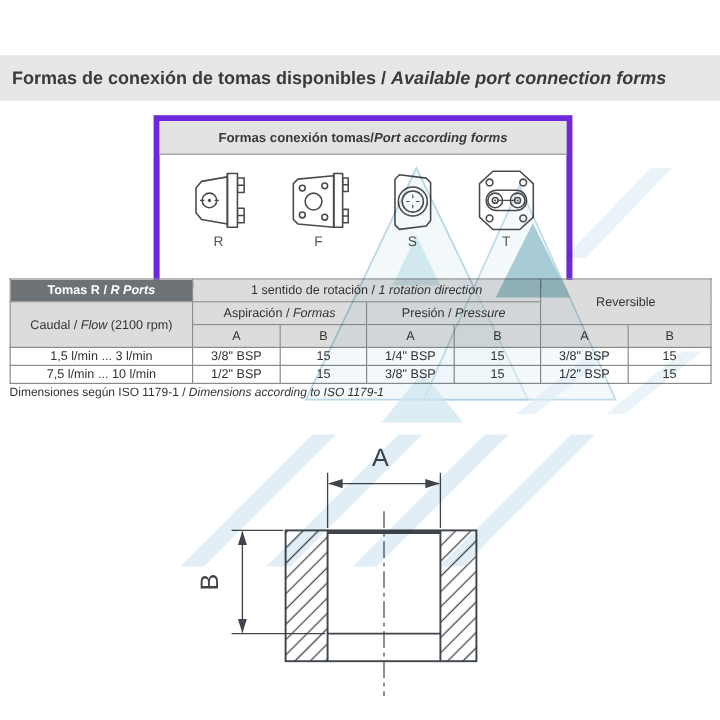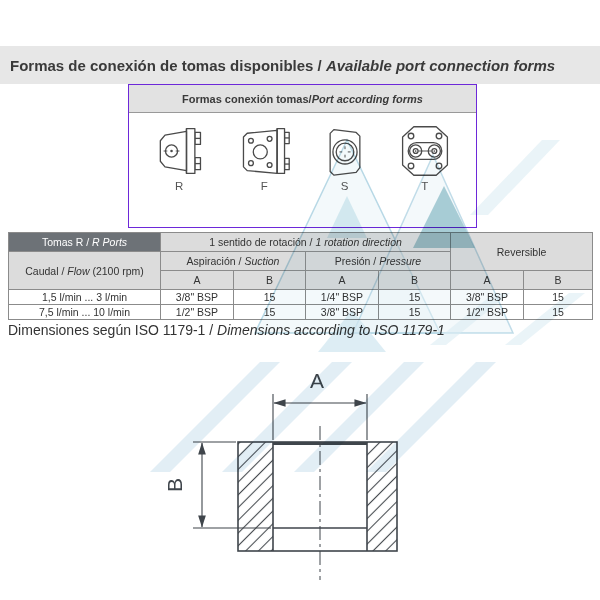--- a/index.html
+++ b/index.html
@@ -6,41 +6,41 @@
     font-family:"Liberation Sans",sans-serif;color:#333;}
   .page{position:relative;width:600px;height:600px;background:#fff;}
 
   
   .title-band{position:absolute;left:0;top:34px;width:600px;height:38px;background:#e7e7e7;
     display:flex;align-items:center;padding-left:10px;box-sizing:border-box;margin-top:12px;}
   .title-band .t{font-size:15px;font-weight:bold;color:#3a3a3a;white-space:nowrap;}
   .title-band i{font-style:italic;}
 
   
-  .ports-box{position:absolute;left:128px;top:84px;width:349px;height:144px;border:1px solid #6d28d9;
+  .ports-box{position:absolute;left:128px;top:96px;width:349px;height:144px;border:5px solid #6d28d9;
     background:transparent;box-sizing:border-box;}
   .ports-box-header{height:27px;background:#e2e2e2;border-bottom:1px solid #999;display:flex;
     align-items:center;justify-content:center;font-size:11px;font-weight:bold;color:#3a3a3a;}
   .ports-row{height:89px;display:flex;align-items:center;justify-content:space-around;padding:0 8px;}
   .port-fig{display:flex;flex-direction:column;align-items:center;}
   .port-fig svg{display:block;}
   .port-label{font-size:11.5px;color:#555;margin-top:1px;}
 
   
   table.spec{position:absolute;left:8px;top:232px;width:584px;border-collapse:collapse;
     table-layout:fixed;font-size:10.5px;color:#333;}
   table.spec td{border:1px solid #8b8b8b;text-align:center;vertical-align:middle;padding:0 2px;
     overflow:hidden;white-space:nowrap;}
   table.spec .hrow td{height:18px;background:#dcdcdc;}
-  table.spec td.dark{background:#6d7277;color:#fff;font-weight:normal;}
+  table.spec td.dark{background:#6d7277;color:#fff;font-weight:bold;}
   table.spec td.gray{background:#dcdcdc;}
   table.spec .drow td{height:14px;background:transparent;}
   table.spec i{font-style:italic;}
 
-  .footnote{position:absolute;left:8px;top:322px;font-size:14px;color:#333;}
+  .footnote{position:absolute;left:8px;top:322px;font-size:10px;color:#333;}
   .footnote i{font-style:italic;}
 
   
   .tech-drawing{position:absolute;left:155px;top:368px;}
 
   
   .watermark{position:absolute;left:0;top:0;width:600px;height:600px;pointer-events:none;
     mix-blend-mode:multiply;z-index:5;}
 </style>
 </head>
@@ -156,21 +156,21 @@
         <col style="width:69px">
     </colgroup>
     <tbody>
         <tr class="hrow">
       <td class="dark"><span>Tomas R</span><span> / </span><i>R Ports</i></td>
       <td class="gray" colspan="4"><span>1 sentido de rotación</span><span> / </span><i>1 rotation direction</i></td>
       <td class="gray" colspan="2" rowspan="2">Reversible</td>
     </tr>
     <tr class="hrow">
       <td class="gray" rowspan="2"><span>Caudal</span><span> / </span><i>Flow</i><span> (2100 rpm)</span></td>
-      <td class="gray" colspan="2"><span>Aspiración</span><span> / </span><i>Suction</i></td>
+      <td class="gray" colspan="2"><span>Aspiración</span><span> / </span><i>Formas</i></td>
       <td class="gray" colspan="2"><span>Presión</span><span> / </span><i>Pressure</i></td>
     </tr>
     <tr class="hrow">
       <td class="gray">A</td>
       <td class="gray">B</td>
       <td class="gray">A</td>
       <td class="gray">B</td>
       <td class="gray">A</td>
       <td class="gray">B</td>
     </tr>

